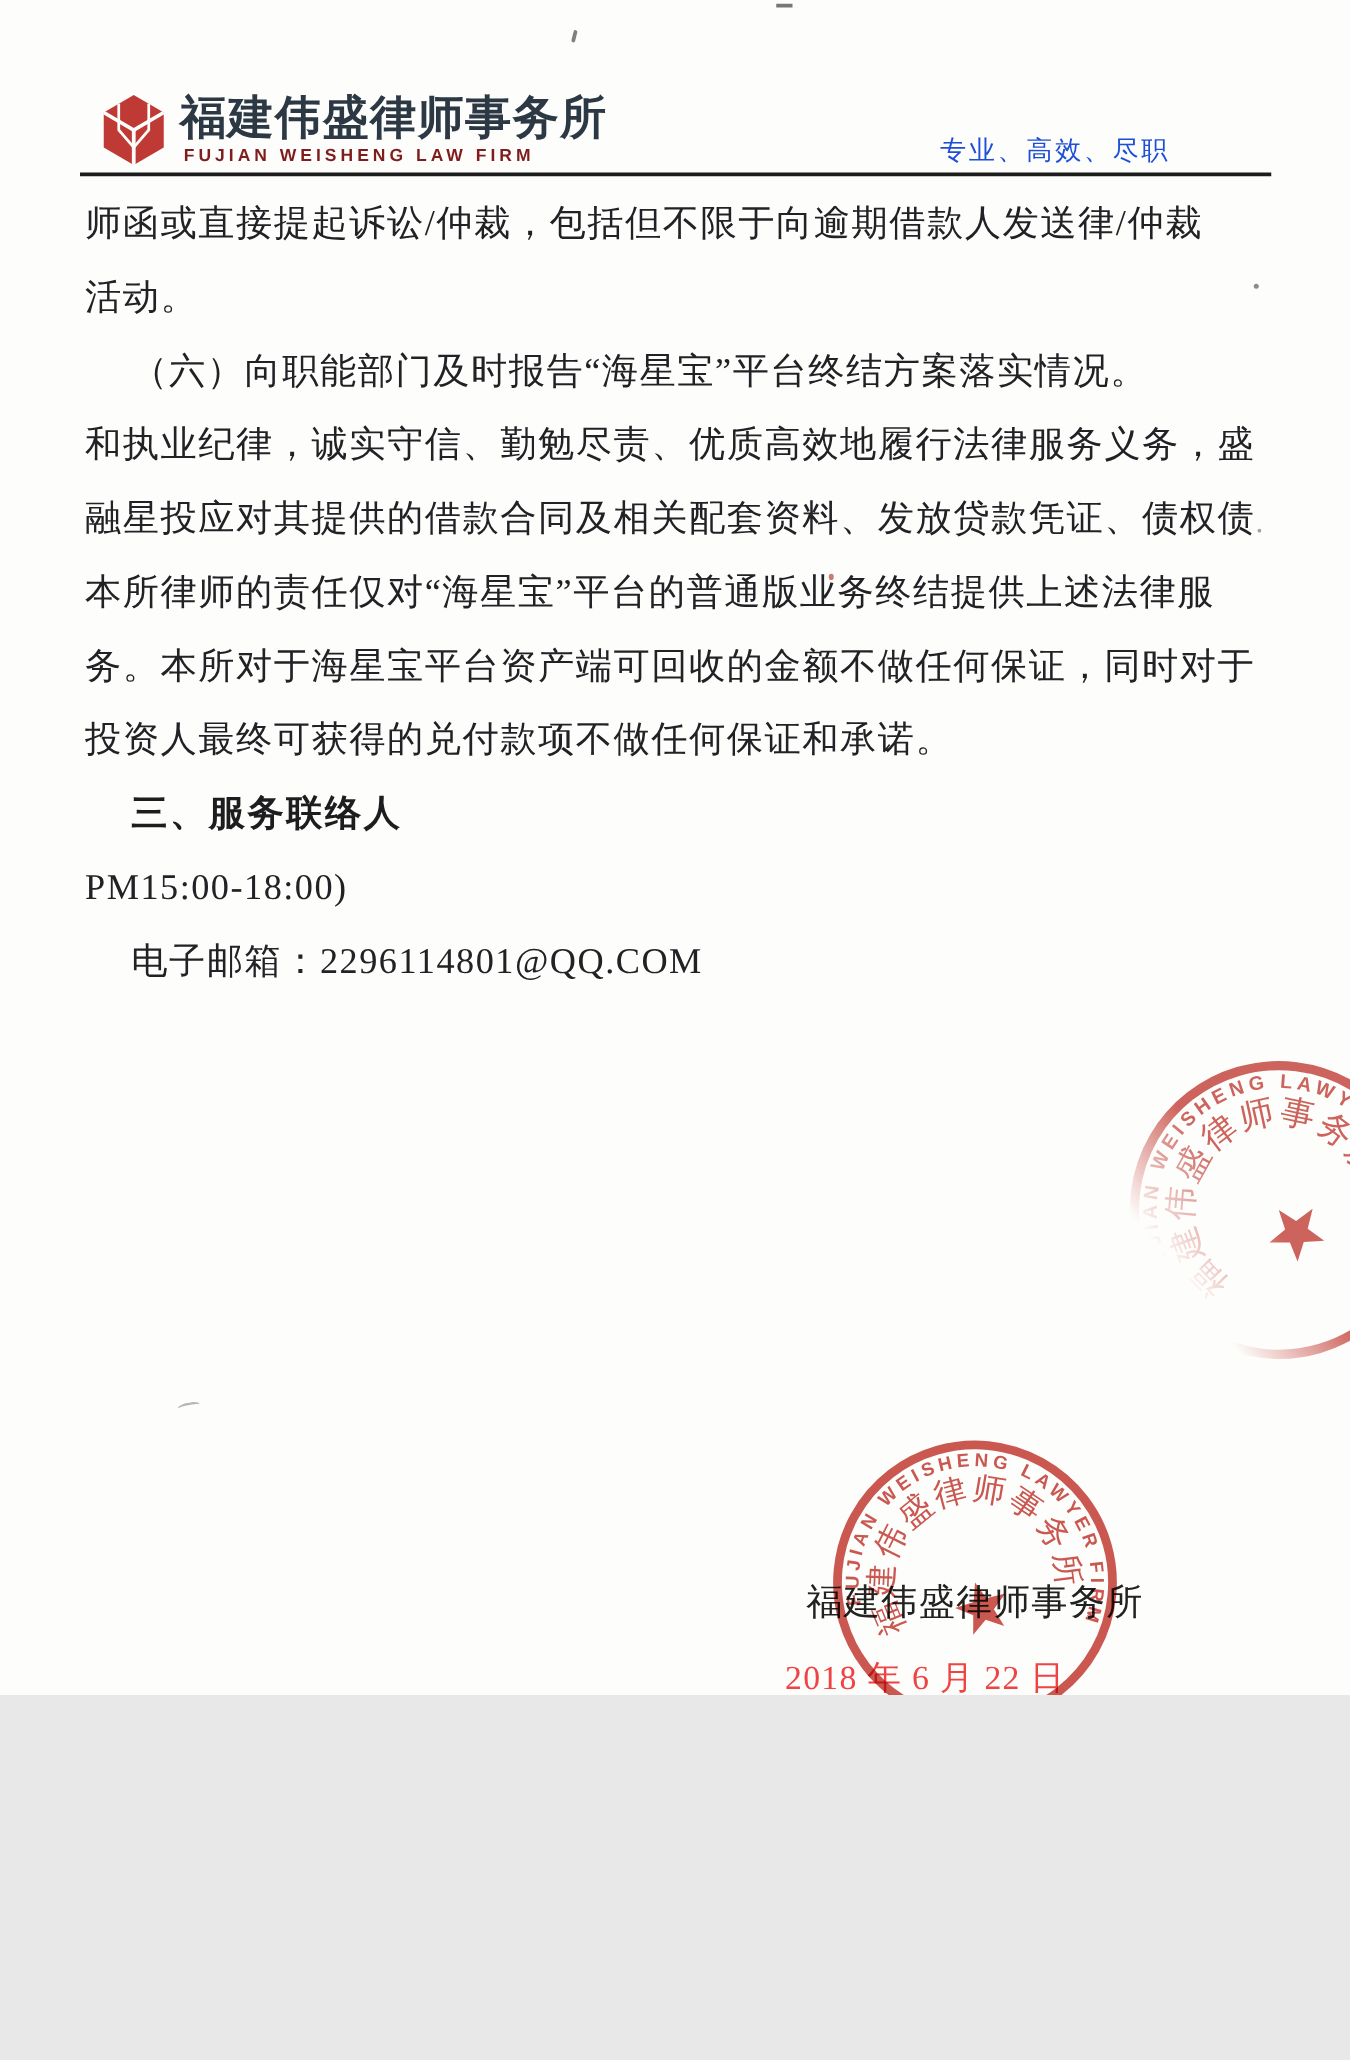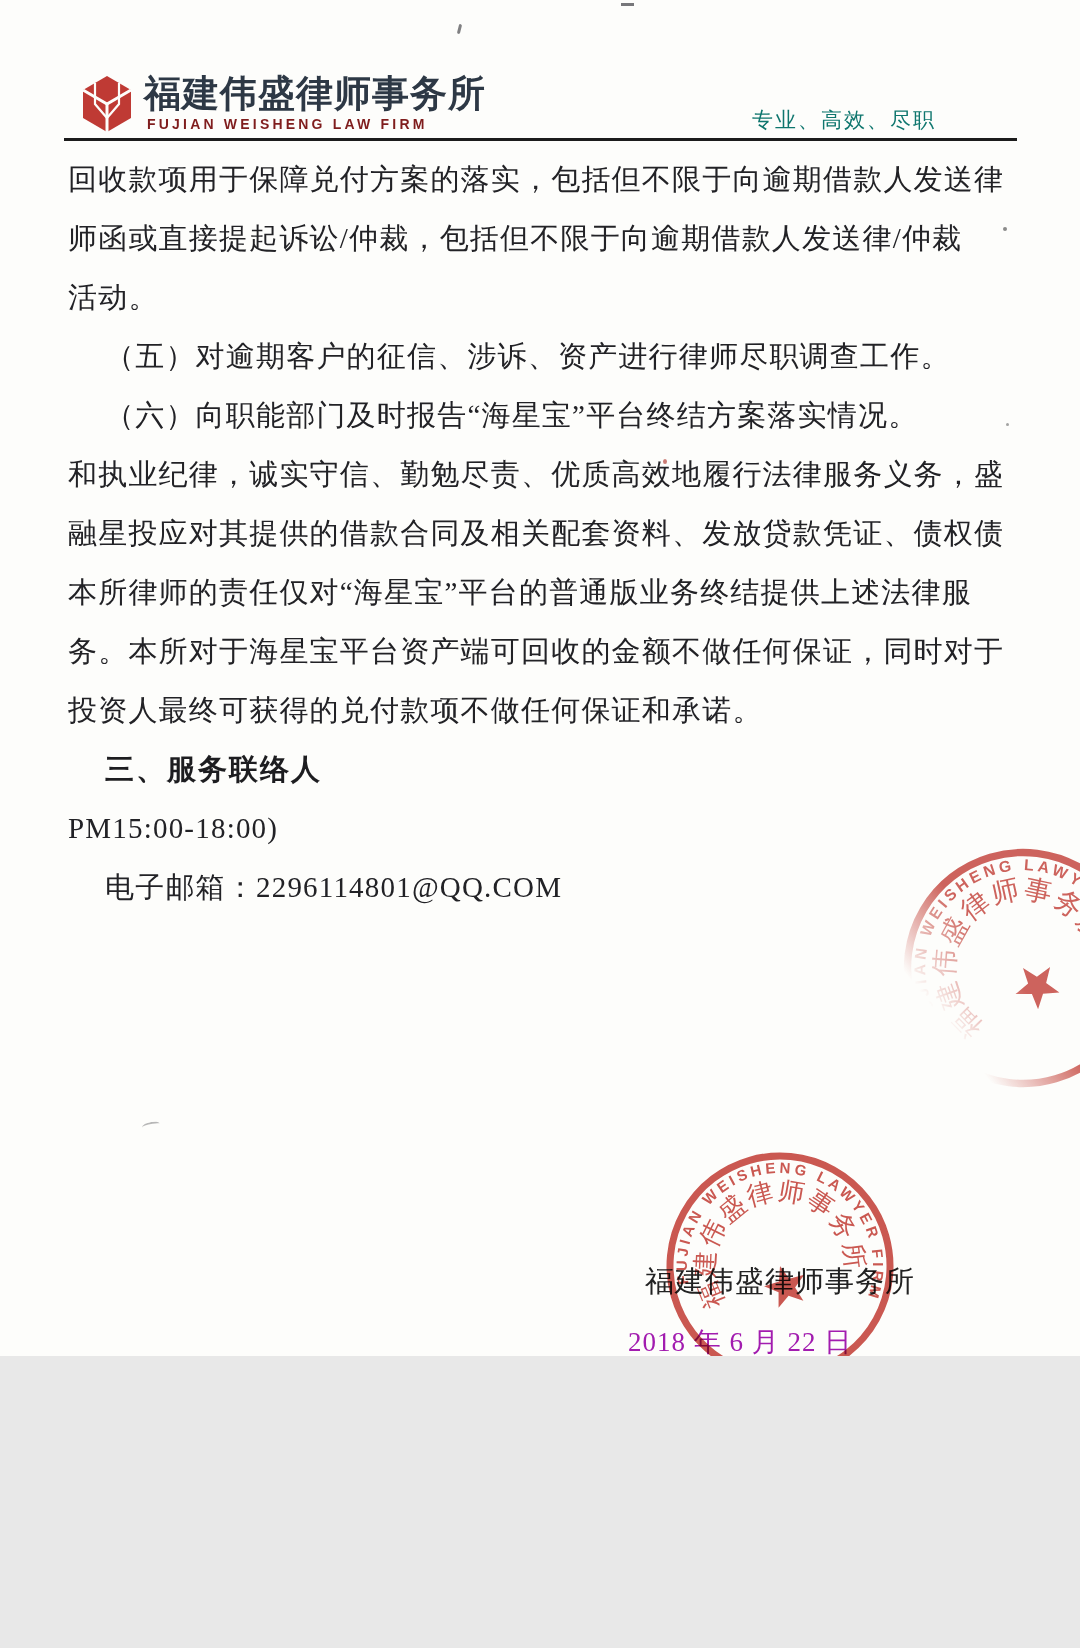--- a/index.html
+++ b/index.html
@@ -21,40 +21,40 @@
     font-weight: bold; font-size: 37px; line-height: 40px;
     color: #2d3845; letter-spacing: 1px;
   }
   .brand-en {
     font-family: "Liberation Sans", "DejaVu Sans", sans-serif;
     font-weight: bold; font-size: 14px; color: #7f1d1d;
     letter-spacing: 3.2px; margin-top: 2px; padding-left: 3px;
   }
   .tagline {
     position: absolute; top: 106px; left: 752px;
-    font-size: 21px; color: #0f766e; letter-spacing: 2px;
+    font-size: 21px; color: #1d4ed8; letter-spacing: 2px;
   }
   .rule { position: absolute; top: 138px; left: 64px; width: 953px; height: 3px; background: #1c1c1c; }
 
   
   .doc-body { position: absolute; top: 150px; left: 68px; width: 950px; }
   .line {
     height: 59px; line-height: 59px;
     font-size: 29px; letter-spacing: 1.2px;
     white-space: nowrap; color: #222226;
   }
   .indent { padding-left: 37px; }
   .heading {
     font-family: "Liberation Sans", "DejaVu Sans", sans-serif;
     font-weight: bold; letter-spacing: 2px; color: #1d1d20;
   }
 
   
   .sig-firm { position: absolute; top: 1262px; left: 645px; font-size: 29px; letter-spacing: 1px; color: #222; }
-  .sig-date { position: absolute; top: 1324px; left: 628px; font-size: 27px; letter-spacing: 1px; color: #a21caf; }
+  .sig-date { position: absolute; top: 1324px; left: 628px; font-size: 27px; letter-spacing: 1px; color: #ef4444; }
 
   
   .stamp { position: absolute; mix-blend-mode: multiply; opacity: 0.88; }
   .stamp-main { left: 660px; top: 1146px; transform: rotate(-16deg); }
   .stamp-edge {
     left: 903px; top: 848px; transform: rotate(-38deg) scale(1.05);
     -webkit-mask-image: linear-gradient(to left, #000 55%, transparent 88%);
     mask-image: linear-gradient(to left, #000 55%, transparent 88%);
     opacity: 0.82;
   }
@@ -97,24 +97,22 @@
     </svg>
     <div>
       <div class="brand-cn">福建伟盛律师事务所</div>
       <div class="brand-en">FUJIAN WEISHENG LAW FIRM</div>
     </div>
   </div>
   <div class="tagline">专业、高效、尽职</div>
   <div class="rule"></div>
 
   <div class="doc-body">
-    <div class="line">回收款项用于保障兑付方案的落实，包括但不限于向逾期借款人发送律</div>
     <div class="line">师函或直接提起诉讼/仲裁，包括但不限于向逾期借款人发送律/仲裁</div>
     <div class="line">活动。</div>
-    <div class="line indent">（五）对逾期客户的征信、涉诉、资产进行律师尽职调查工作。</div>
     <div class="line indent">（六）向职能部门及时报告“海星宝”平台终结方案落实情况。</div>
     <div class="line">和执业纪律，诚实守信、勤勉尽责、优质高效地履行法律服务义务，盛</div>
     <div class="line">融星投应对其提供的借款合同及相关配套资料、发放贷款凭证、债权债</div>
     <div class="line">本所律师的责任仅对“海星宝”平台的普通版业务终结提供上述法律服</div>
     <div class="line">务。本所对于海星宝平台资产端可回收的金额不做任何保证，同时对于</div>
     <div class="line">投资人最终可获得的兑付款项不做任何保证和承诺。</div>
     <div class="line indent heading">三、服务联络人</div>
     <div class="line">PM15:00-18:00)</div>
     <div class="line indent">电子邮箱：2296114801@QQ.COM</div>
   </div>

